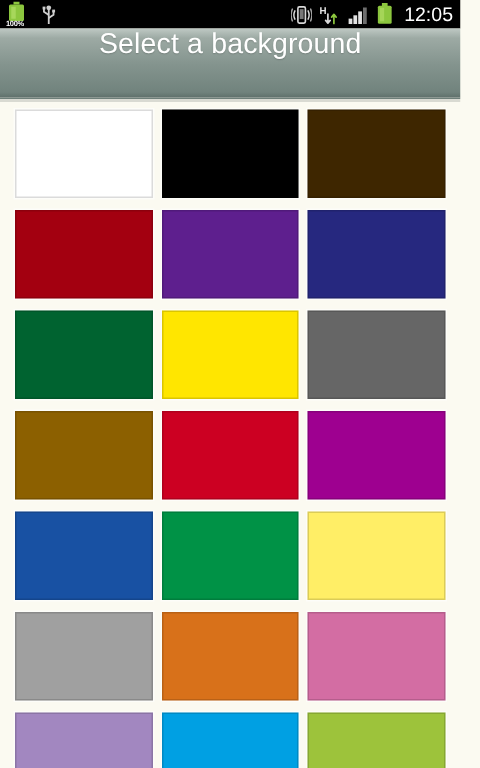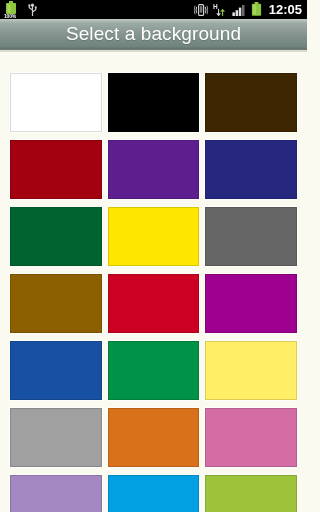--- a/index.html
+++ b/index.html
@@ -20,41 +20,41 @@
     display:flex;
     align-items:center;
     padding:0 4px 0 5px;
   }
   .sb-left { display:flex; align-items:center; gap:7px; }
   .sb-right { display:flex; align-items:center; gap:5px; margin-left:auto; }
   .sb-icon { display:block; }
   .sb-clock {
     color:#FFFFFF;
     font-size:13px;
-    font-weight:bold;
+    font-weight:normal;
     letter-spacing:0px;
     line-height:19px;
     padding-left:2px;
     padding-right:1px;
   }
   .batt-wrap { position:relative; width:15px; height:17px; }
   .batt-pct {
     position:absolute; left:-1px; bottom:-1px;
     font-size:5px; font-weight:bold; color:#FFFFFF;
     letter-spacing:-0.2px;
     line-height:5px;
   }
 
   
   .titlebar {
     position:relative;
-    height:31px;
+    height:47px;
     background:linear-gradient(to bottom,#BFC9C4 0%,#9DAAA4 14%,#84948E 52%,#71837D 92%,#5F706B 100%);
     border-bottom:1px solid #6E7F79;
-    display:flex; align-items:center; justify-content:center;
+    display:flex; align-items:flex-start; justify-content:center;
   }
   .titlebar::after {
     content:""; position:absolute; left:0; right:0; bottom:-3px;
     height:2px; background:#D9DAD2;
   }
   .title-text {
     color:#FFFFFF;
     font-size:19px;
     font-weight:normal;
     letter-spacing:0.1px;

